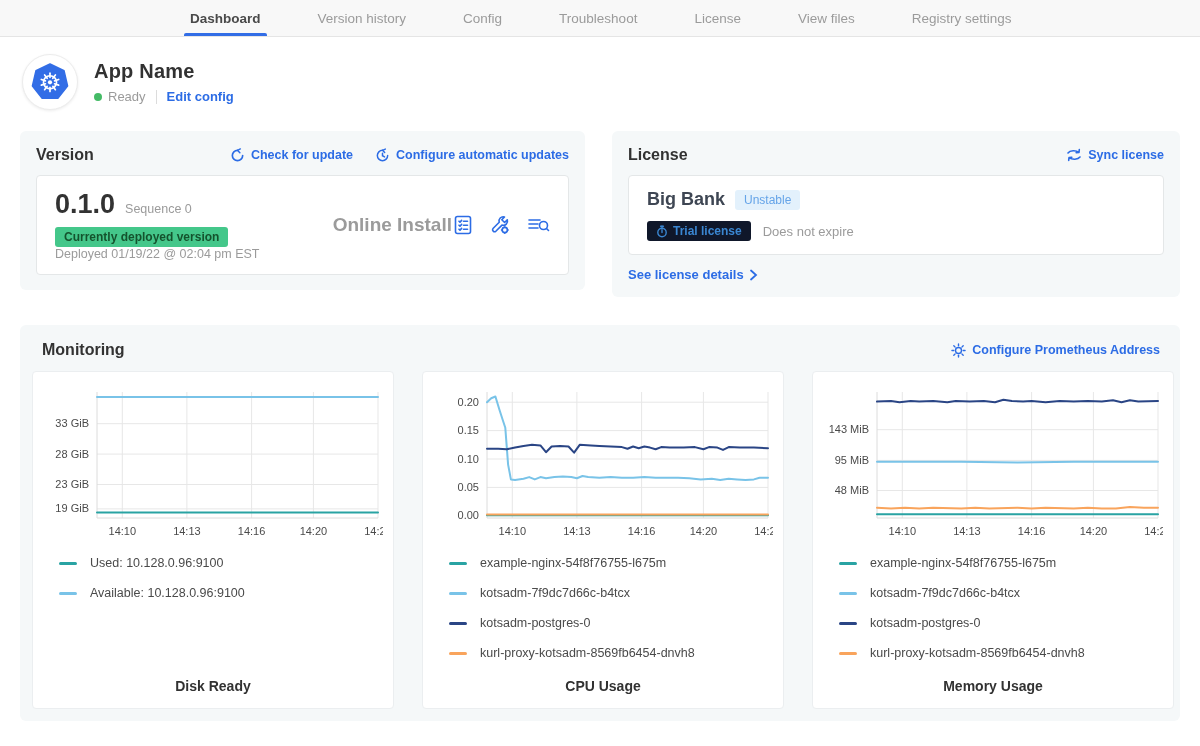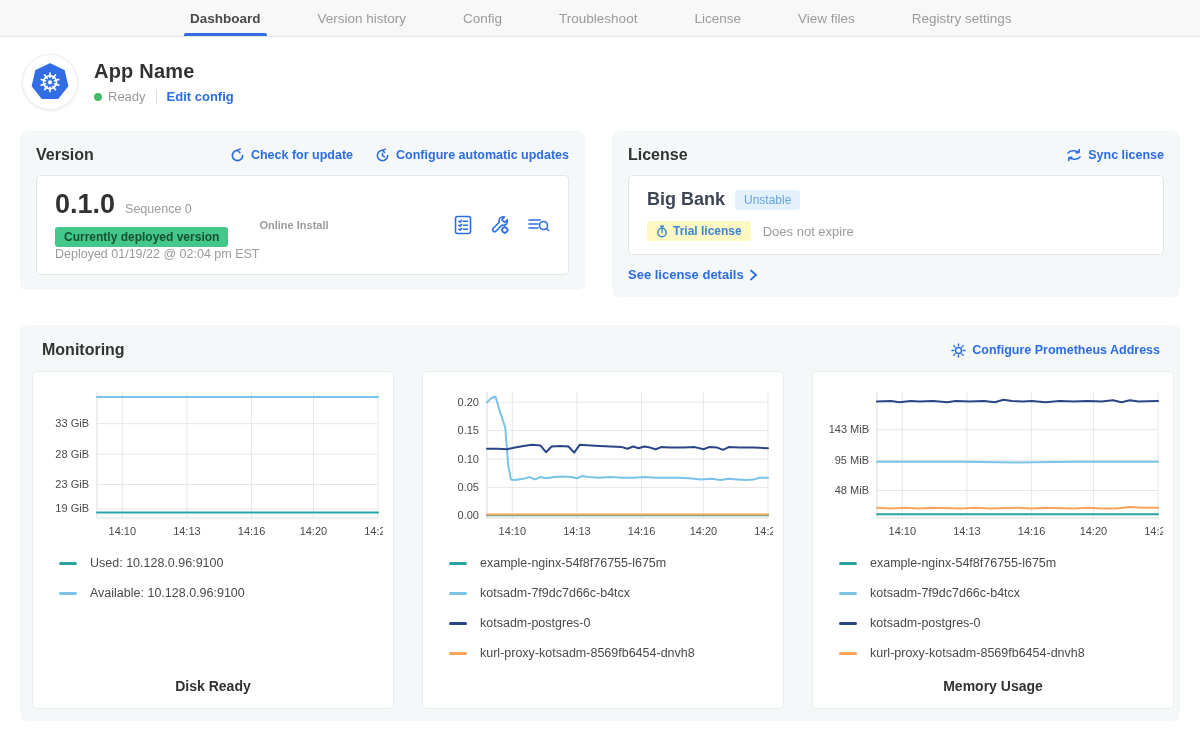--- a/index.html
+++ b/index.html
@@ -45,41 +45,41 @@
   .card-head { display: flex; align-items: center; justify-content: space-between; margin-bottom: 11px; }
   .card-title { font-size: 16px; font-weight: bold; color: #323232; }
   .head-actions { display: flex; align-items: center; gap: 22px; }
   .action-link { display: flex; align-items: center; gap: 6px; font-size: 12.5px; }
   .white-card {
     background: #fff; border: 1px solid #e4e7e8; border-radius: 4px;
     padding: 13px 18px;
   }
   .version-grid { display: flex; align-items: center; }
   .version-left { flex: 0 0 auto; }
-  .version-mid { flex: 1 1 auto; text-align: left; color: #9b9b9b; font-weight: bold; font-size: 11px; }
+  .version-mid { flex: 1 1 auto; text-align: right; color: #9b9b9b; font-weight: bold; font-size: 19px; }
   .version-icons { flex: 0 0 auto; display: flex; align-items: center; gap: 15px; }
   .vnum-row { display: flex; align-items: baseline; gap: 10px; }
   .vnum { font-size: 27px; font-weight: bold; color: #323232; }
   .vseq { font-size: 12.5px; color: #9b9b9b; }
   .deploy-badge {
     display: inline-block; margin-top: 7px; background: #44c78a; color: #14532d;
     font-size: 12px; font-weight: bold; padding: 3px 9px; border-radius: 3px;
   }
   .deployed-at { font-size: 12.5px; color: #9b9b9b; }
   .card-footer-link { margin-top: 12px; display: flex; align-items: center; gap: 5px; font-size: 13px; }
   .license-name-row { display: flex; align-items: center; gap: 10px; }
   .license-name { font-size: 18px; font-weight: bold; color: #3e4653; }
   .badge-lightblue {
     background: #e3f1fc; color: #65a4e8; font-size: 12px; padding: 3px 9px;
     border-radius: 3px; font-weight: normal;
   }
   .license-meta-row { display: flex; align-items: center; gap: 12px; margin-top: 11px; }
   .trial-badge {
     display: flex; align-items: center; gap: 5px;
-    background: #fef9c3; color: #3a86d1; font-size: 12px; font-weight: bold;
+    background: #0f172a; color: #3a86d1; font-size: 12px; font-weight: bold;
     padding: 3px 9px; border-radius: 3px;
   }
   .expiry-text { color: #9b9b9b; font-size: 13px; }
   
   .monitoring { margin: 28px 20px 0 20px; background: #f5f8f9; border-radius: 6px; padding: 12px 12px 12px 12px; }
   .mon-head { display: flex; align-items: center; justify-content: space-between; padding: 4px 8px 0 10px; margin-bottom: 12px; }
   .charts-row { display: flex; gap: 28px; align-items: stretch; }
   .chart-card {
     background: #fff; border: 1px solid #ebeef0; border-radius: 4px;
     flex: 1 1 0; padding: 12px 10px 14px 10px; display: flex; flex-direction: column;
@@ -361,20 +361,21 @@
           </div>
           <div class="legend-row">
             <span class="legend-dash" style="background: rgb(42, 69, 133);"></span>
             <span>kotsadm-postgres-0</span>
           </div>
           <div class="legend-row">
             <span class="legend-dash" style="background: rgb(249, 164, 92);"></span>
             <span>kurl-proxy-kotsadm-8569fb6454-dnvh8</span>
           </div>
         </div>
+      <div class="chart-title">CPU Usage</div>
     </div>
     <div class="chart-card">
       <div class="chart-plot">
           <svg width="340" height="158" viewBox="0 0 340 158" style="overflow:hidden">
             <line x1="54" y1="106.5" x2="335" y2="106.5" stroke="#e7e7e7" stroke-width="1"></line>
             <text x="46" y="110" text-anchor="end" font-size="11" fill="#4a4a4a" font-family="Liberation Sans, DejaVu Sans, sans-serif">48 MiB</text>
             <line x1="54" y1="76.4" x2="335" y2="76.4" stroke="#e7e7e7" stroke-width="1"></line>
             <text x="46" y="79.9" text-anchor="end" font-size="11" fill="#4a4a4a" font-family="Liberation Sans, DejaVu Sans, sans-serif">95 MiB</text>
             <line x1="54" y1="45.7" x2="335" y2="45.7" stroke="#e7e7e7" stroke-width="1"></line>
             <text x="46" y="49.2" text-anchor="end" font-size="11" fill="#4a4a4a" font-family="Liberation Sans, DejaVu Sans, sans-serif">143 MiB</text>

